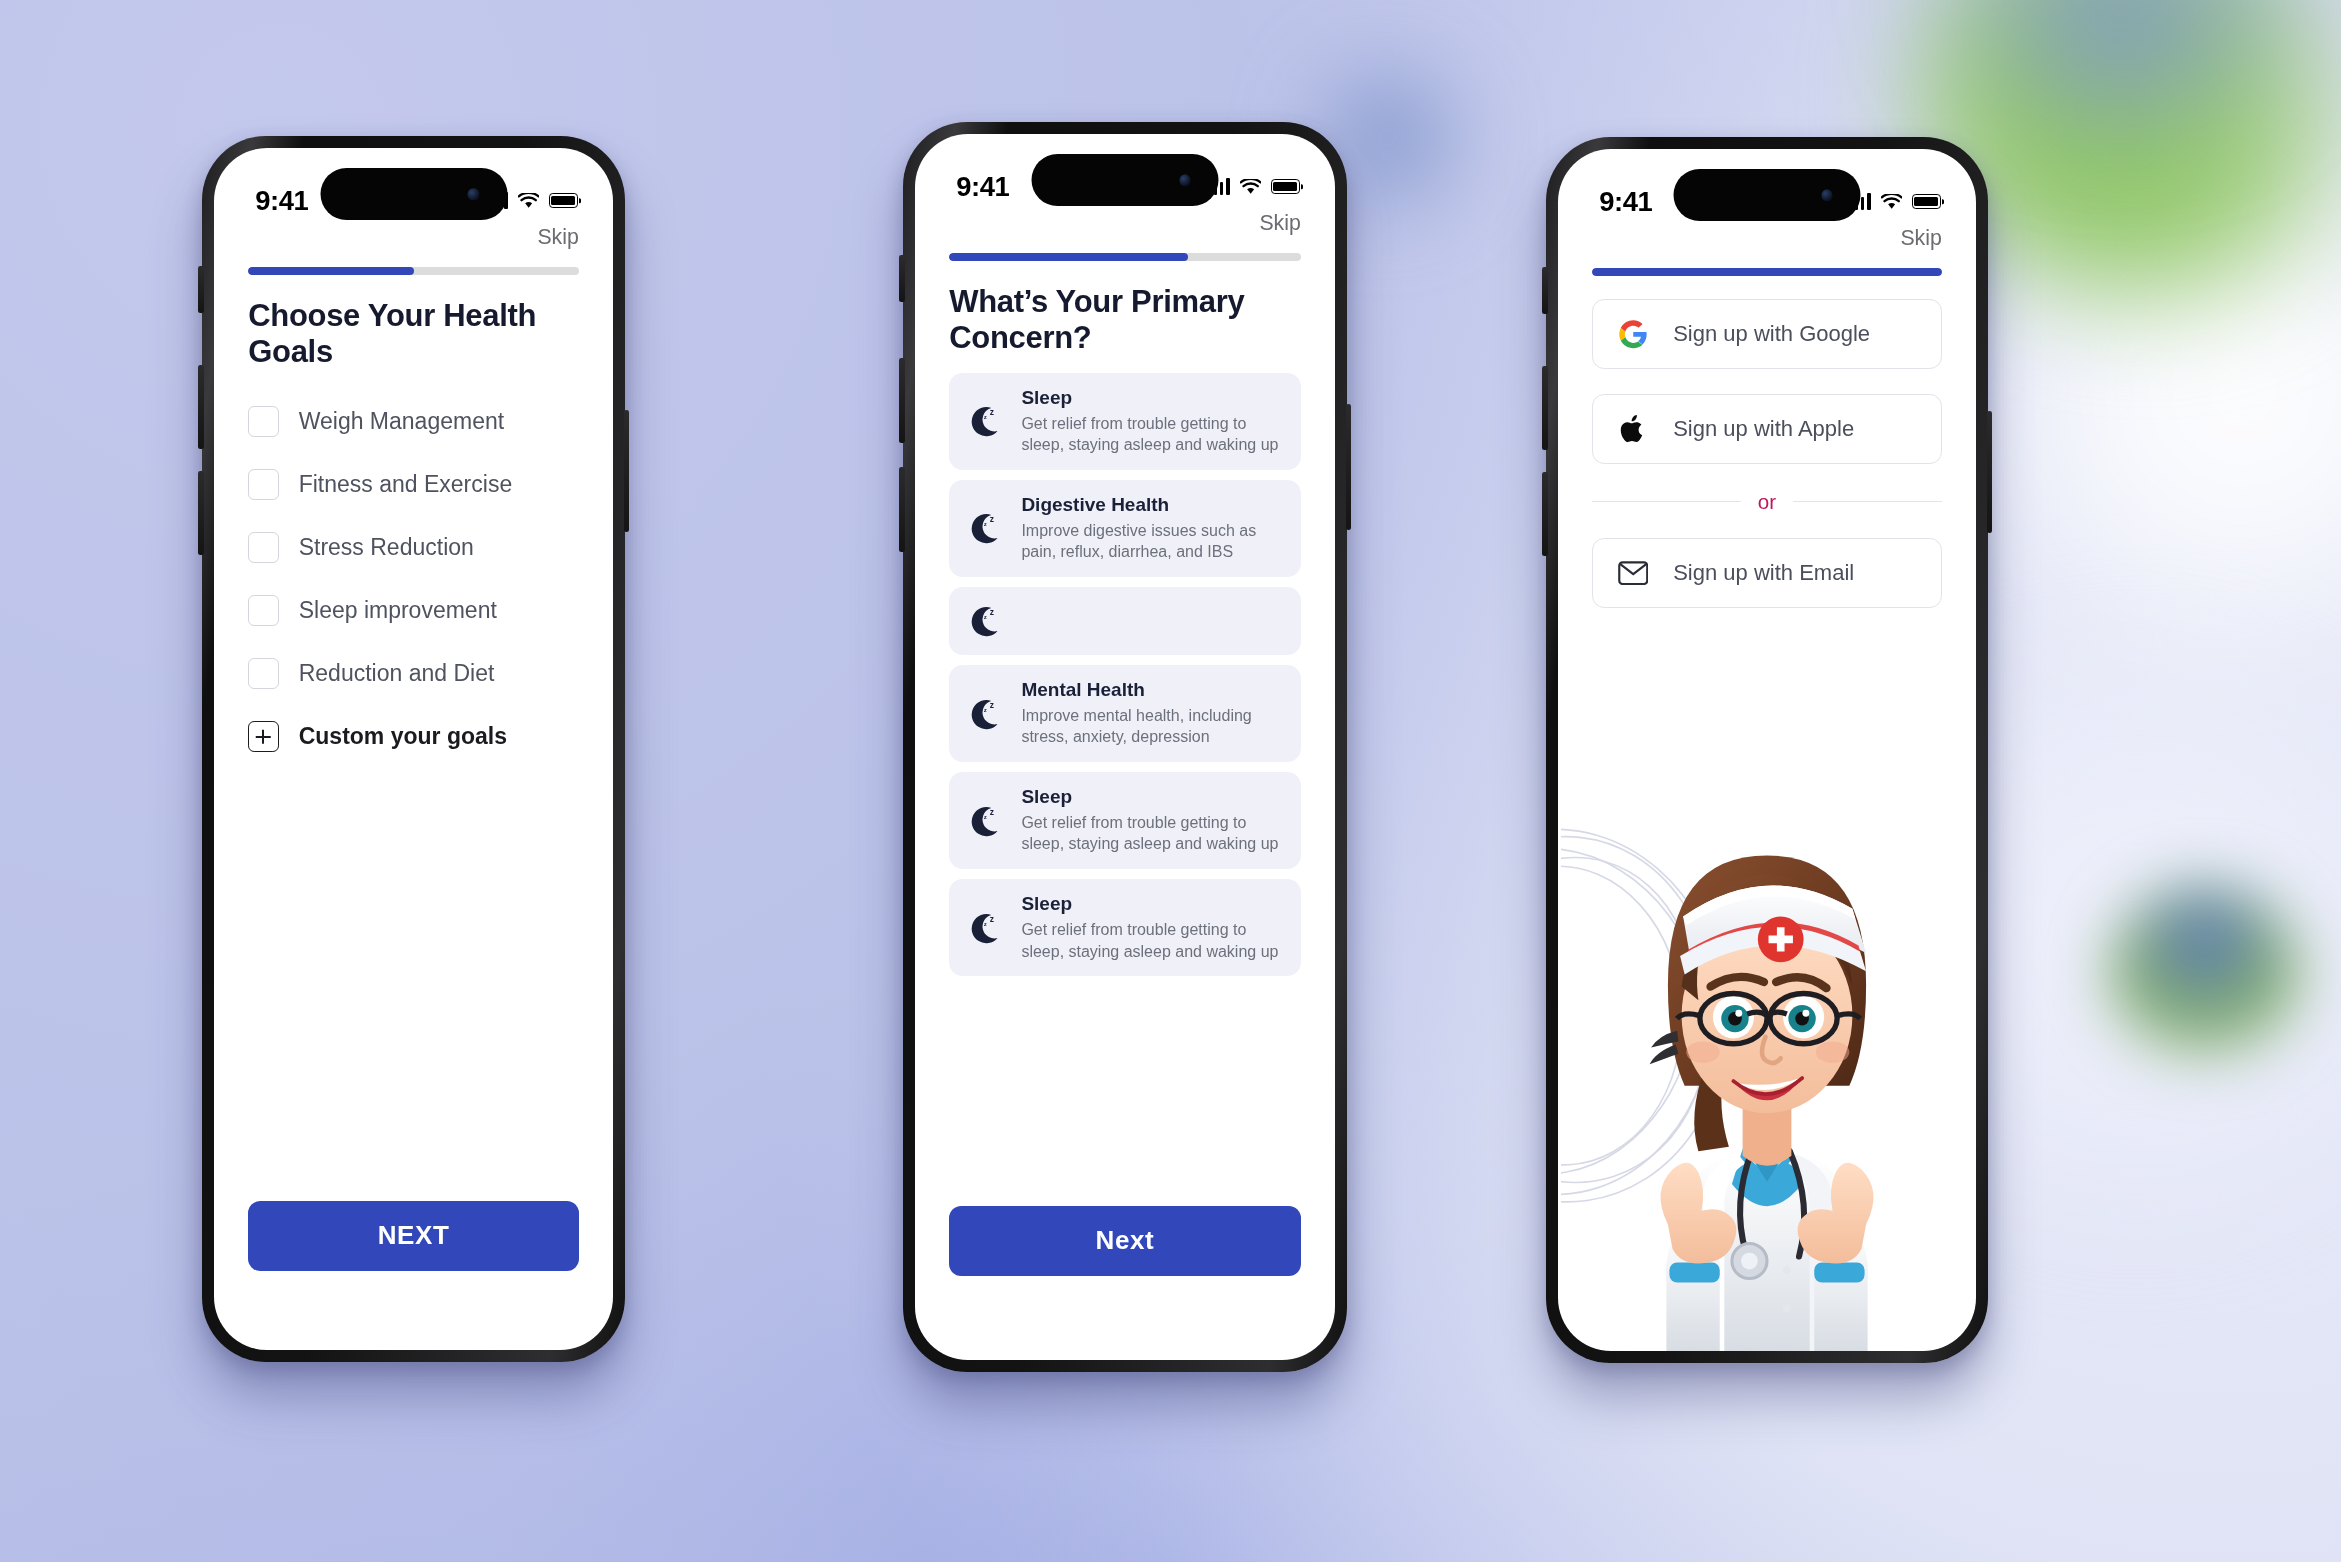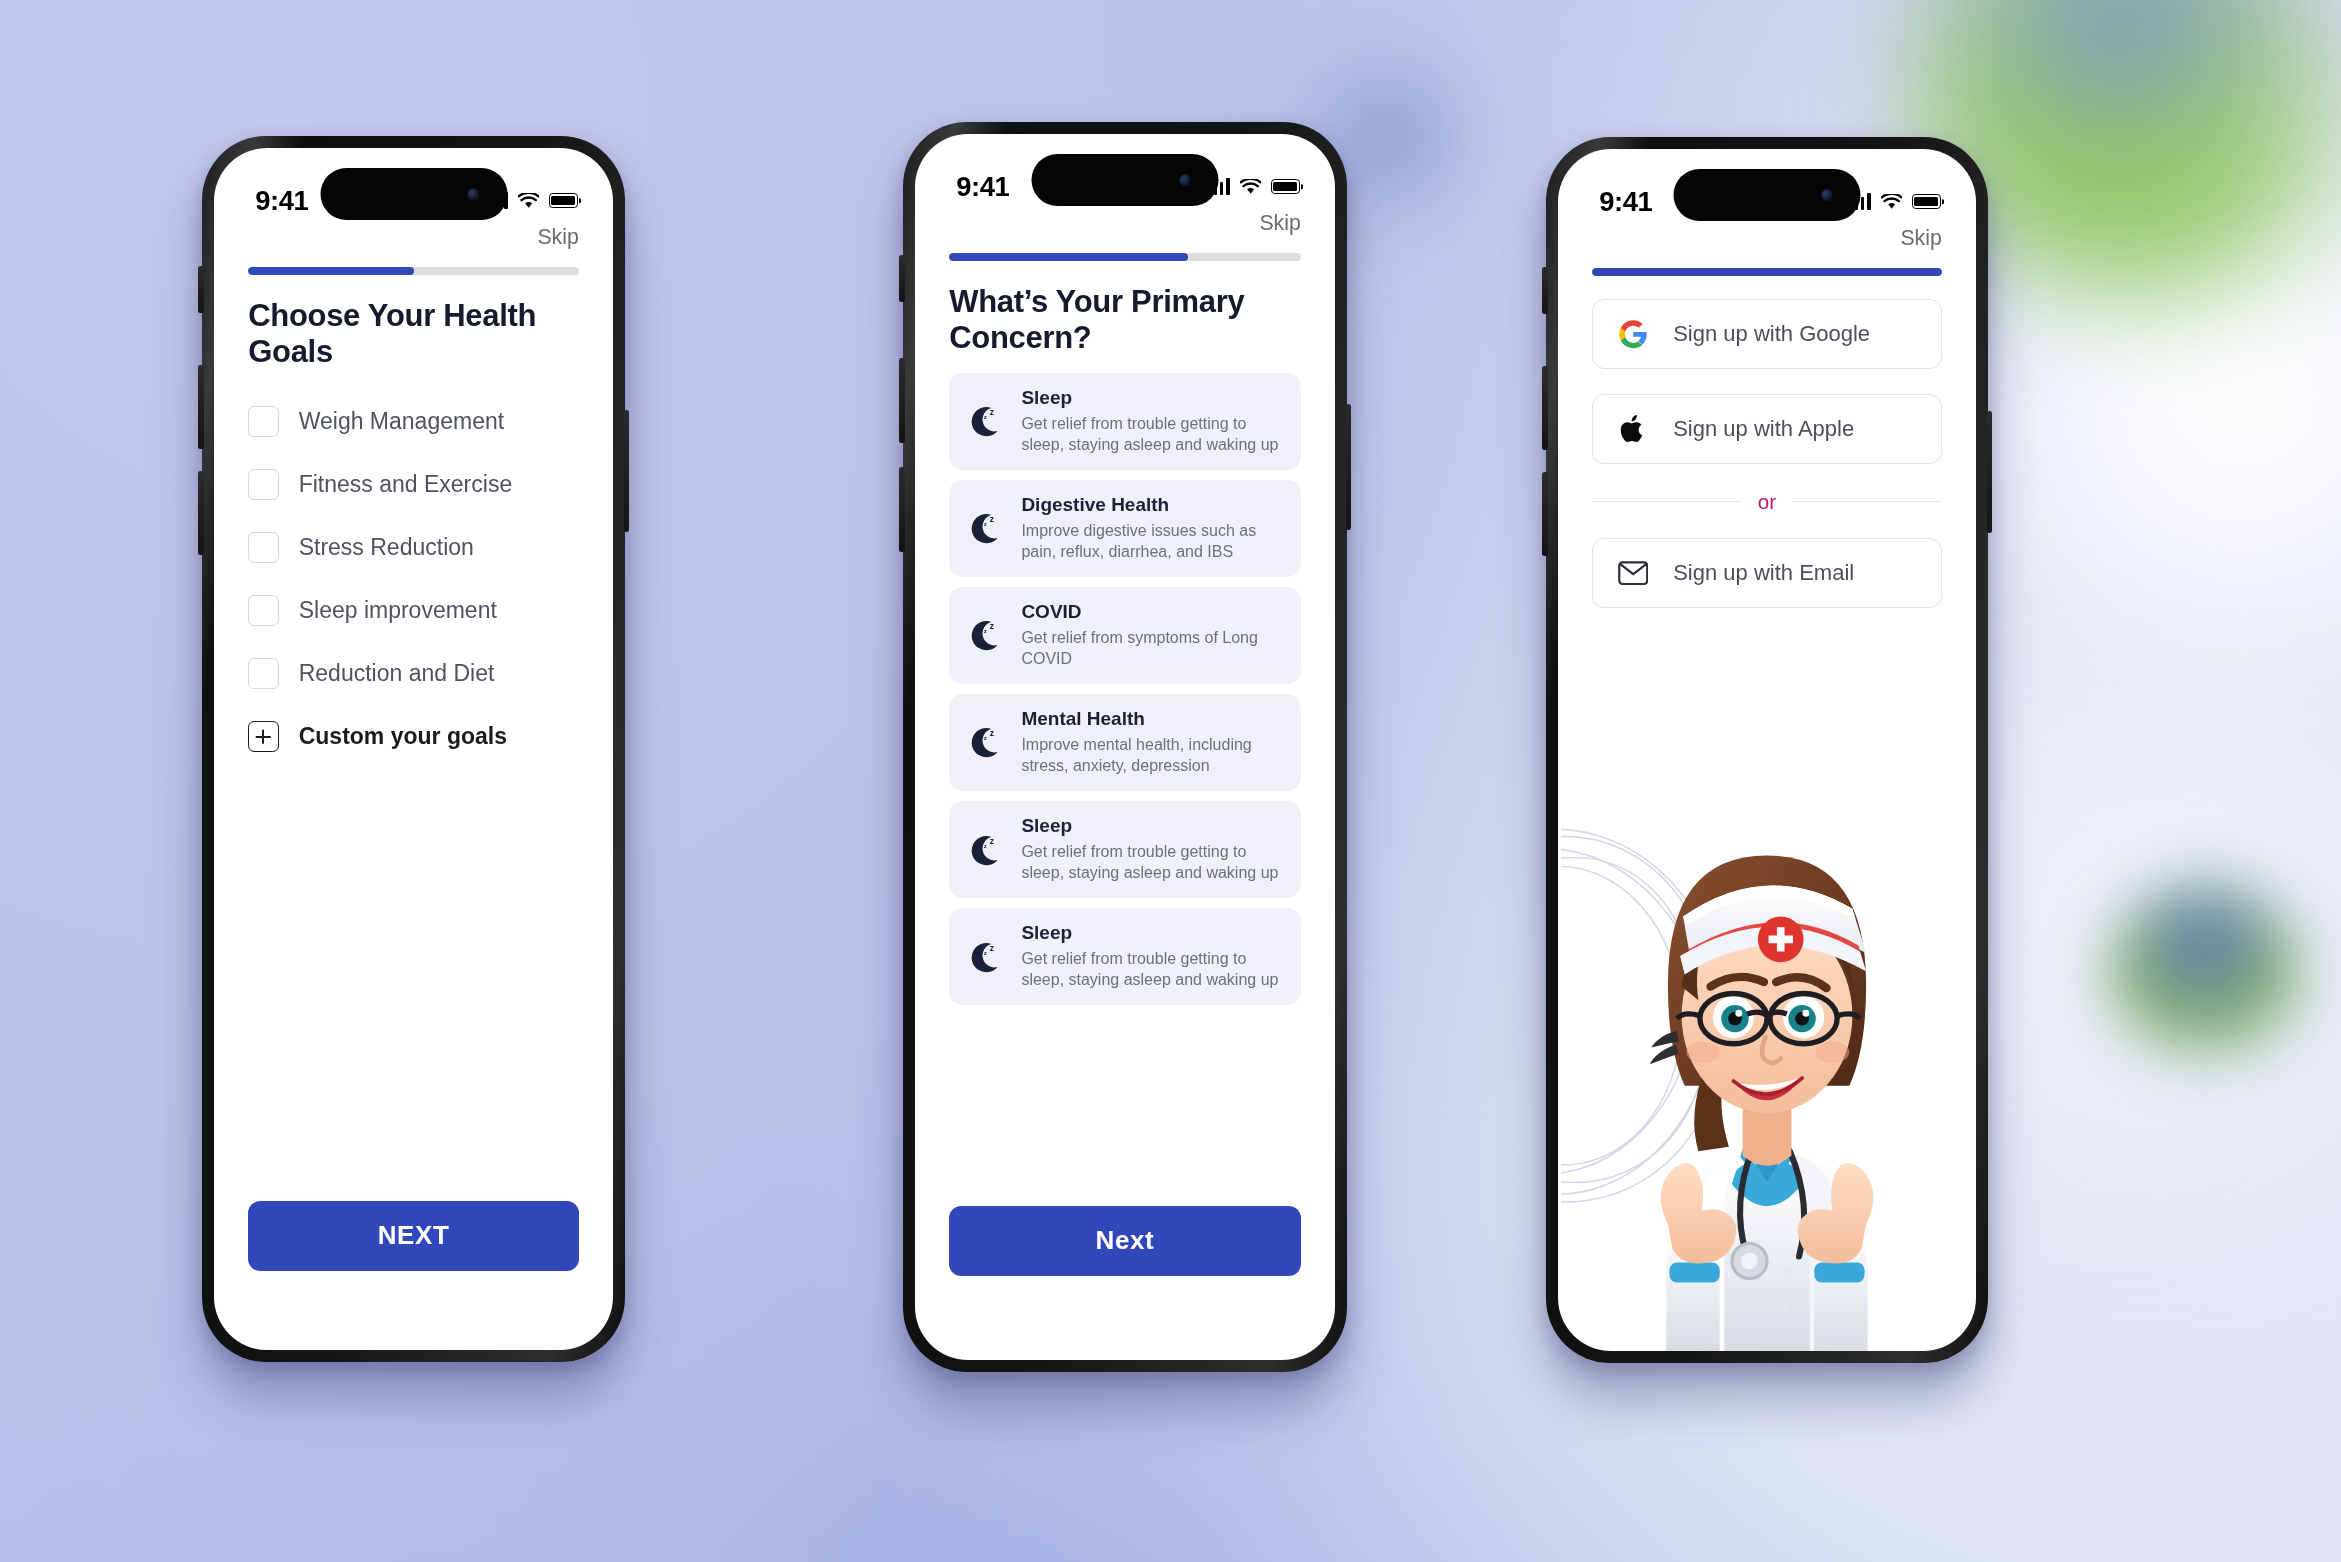--- a/index.html
+++ b/index.html
@@ -316,24 +316,20 @@
               <div class="card-title">Digestive Health</div>
               <div class="card-desc">Improve digestive issues such as pain, reflux, diarrhea, and IBS</div>
             </div>
           </div>
           <div class="card">
             <svg class="moon-ico" viewBox="0 0 52 52">
               <path d="M33 9 a19 19 0 1 0 8 30 a15.5 15.5 0 0 1 -8 -30 Z" fill="#1a2038"></path>
               <text x="31" y="18" font-size="11" font-weight="700" fill="#1a2038" font-family="Liberation Sans, sans-serif">z</text>
               <text x="23" y="24" font-size="8" font-weight="700" fill="#1a2038" font-family="Liberation Sans, sans-serif">z</text>
             </svg>
-            <div class="card-txt">
-              <div class="card-title">COVID</div>
-              <div class="card-desc">Get relief from symptoms of Long COVID</div>
-            </div>
           </div>
           <div class="card">
             <svg class="moon-ico" viewBox="0 0 52 52">
               <path d="M33 9 a19 19 0 1 0 8 30 a15.5 15.5 0 0 1 -8 -30 Z" fill="#1a2038"></path>
               <text x="31" y="18" font-size="11" font-weight="700" fill="#1a2038" font-family="Liberation Sans, sans-serif">z</text>
               <text x="23" y="24" font-size="8" font-weight="700" fill="#1a2038" font-family="Liberation Sans, sans-serif">z</text>
             </svg>
             <div class="card-txt">
               <div class="card-title">Mental Health</div>
               <div class="card-desc">Improve mental health, including stress, anxiety, depression</div>

